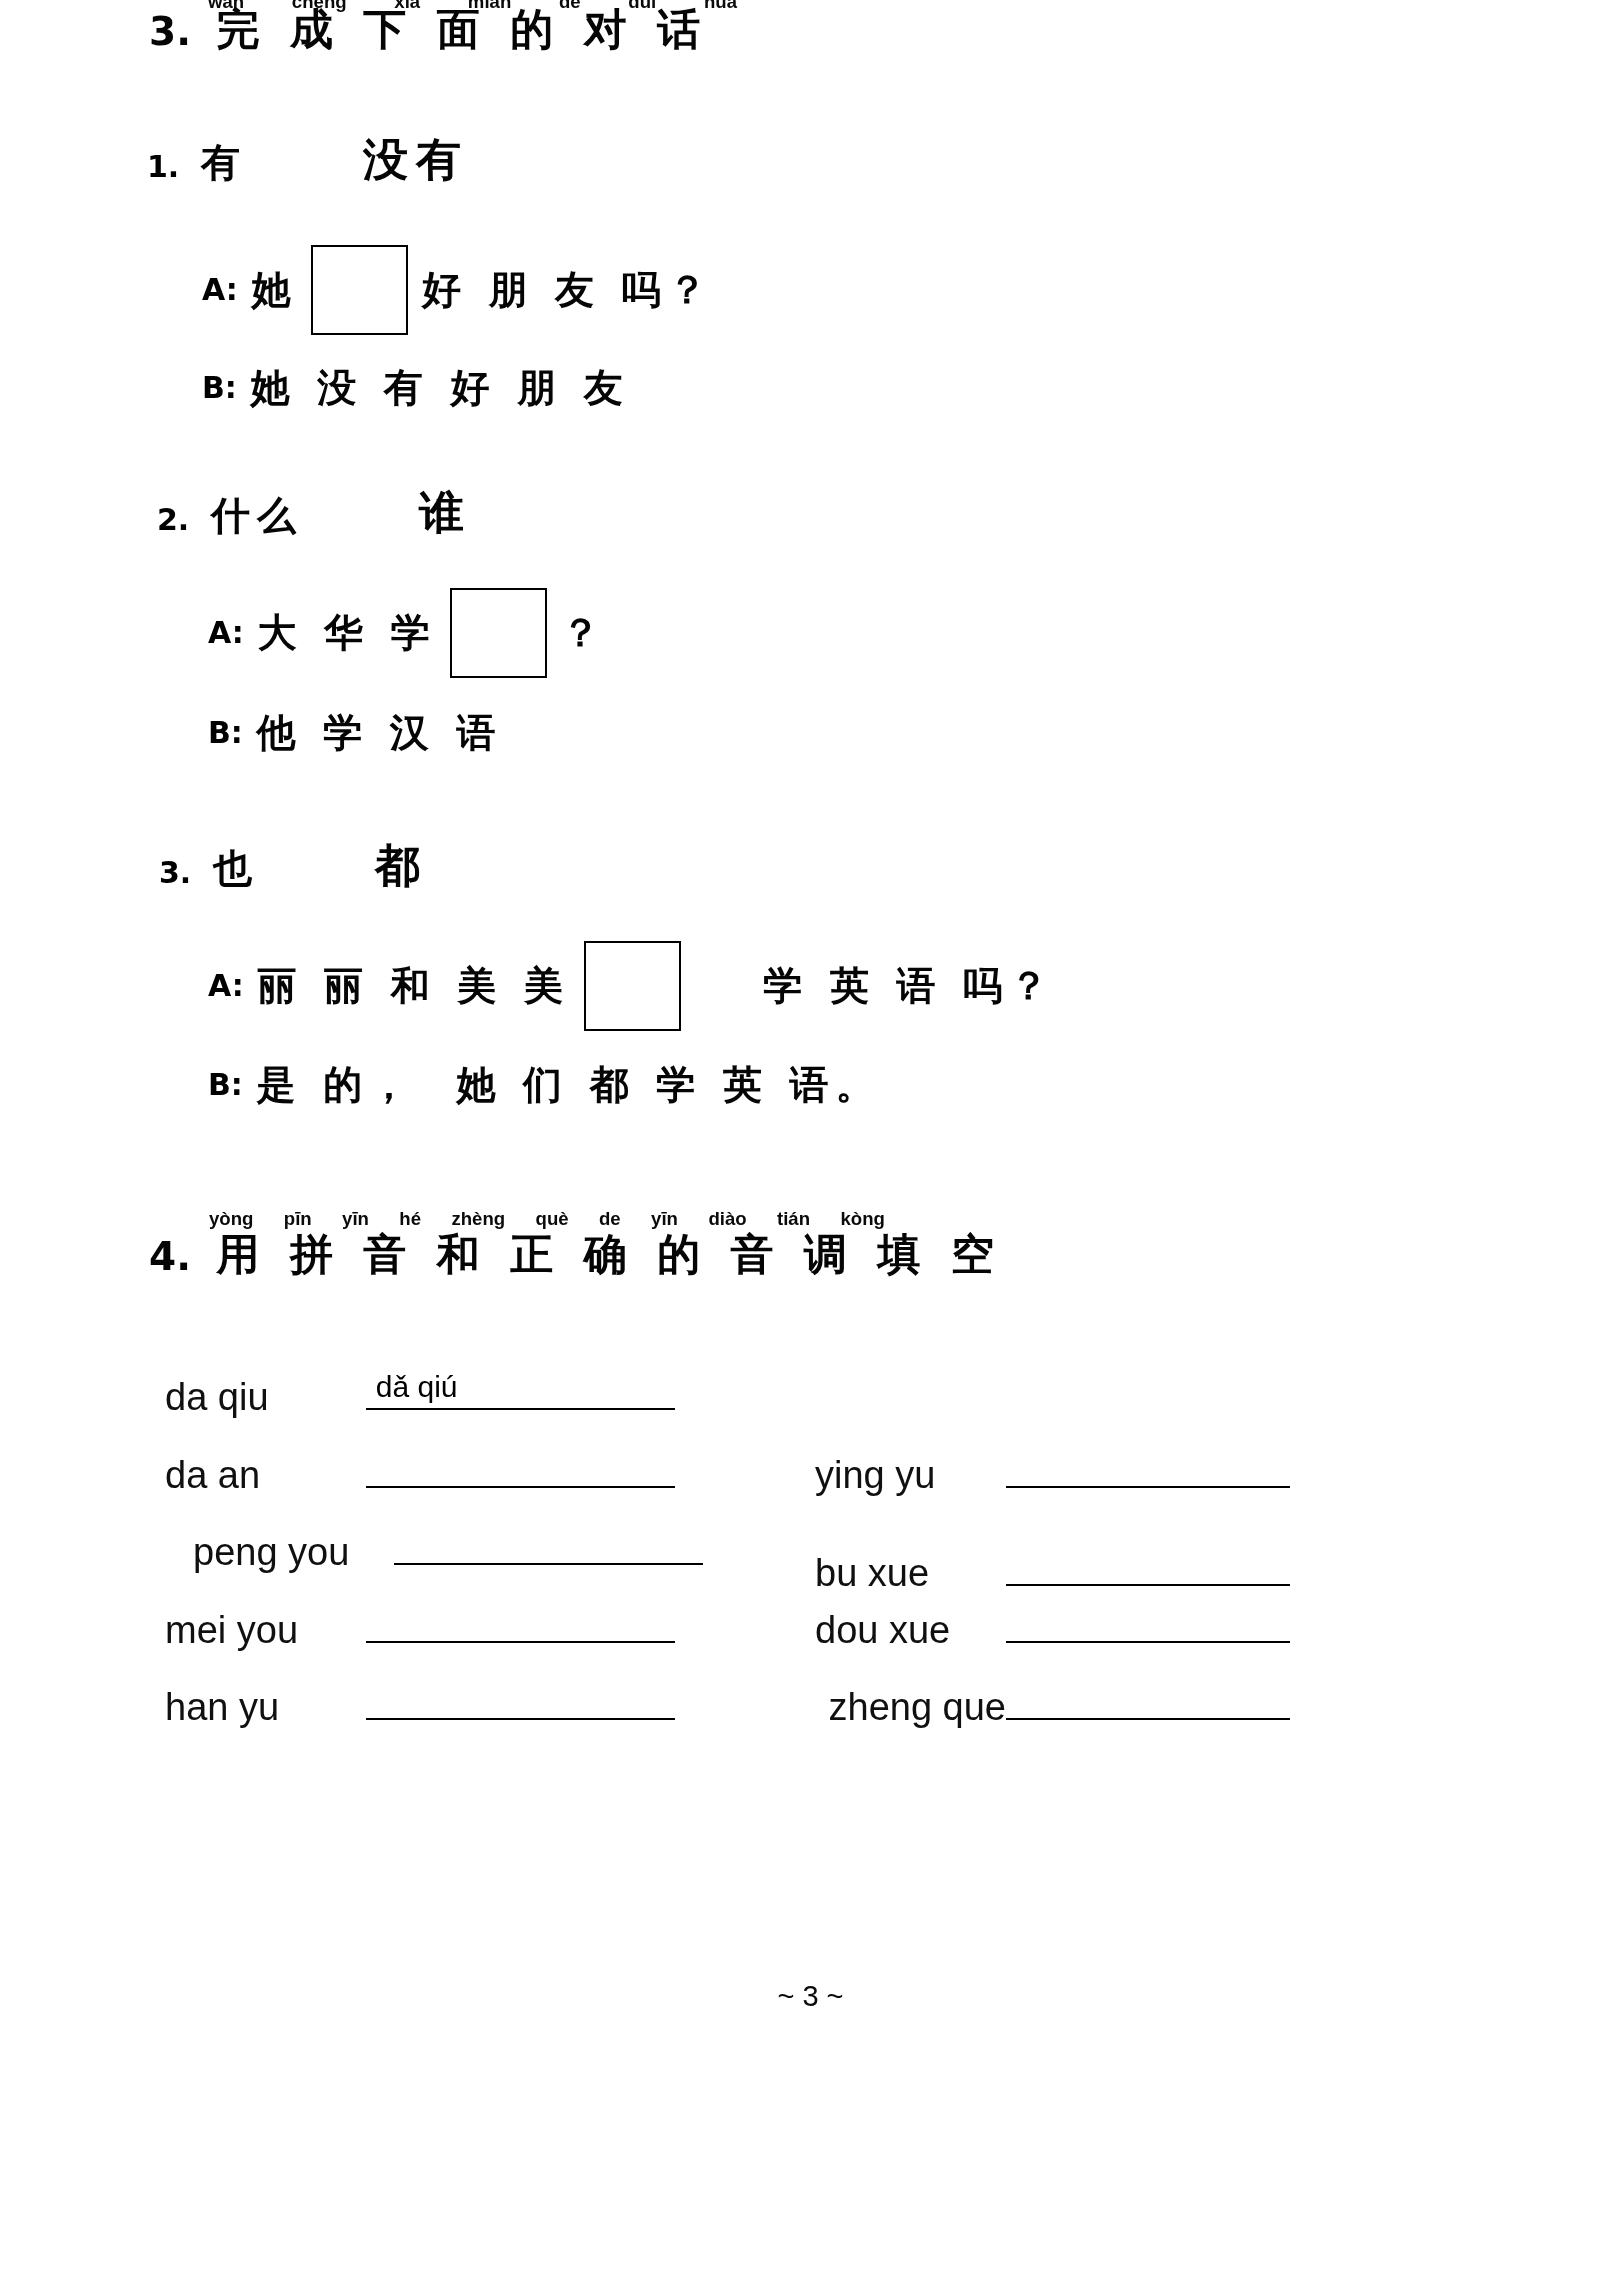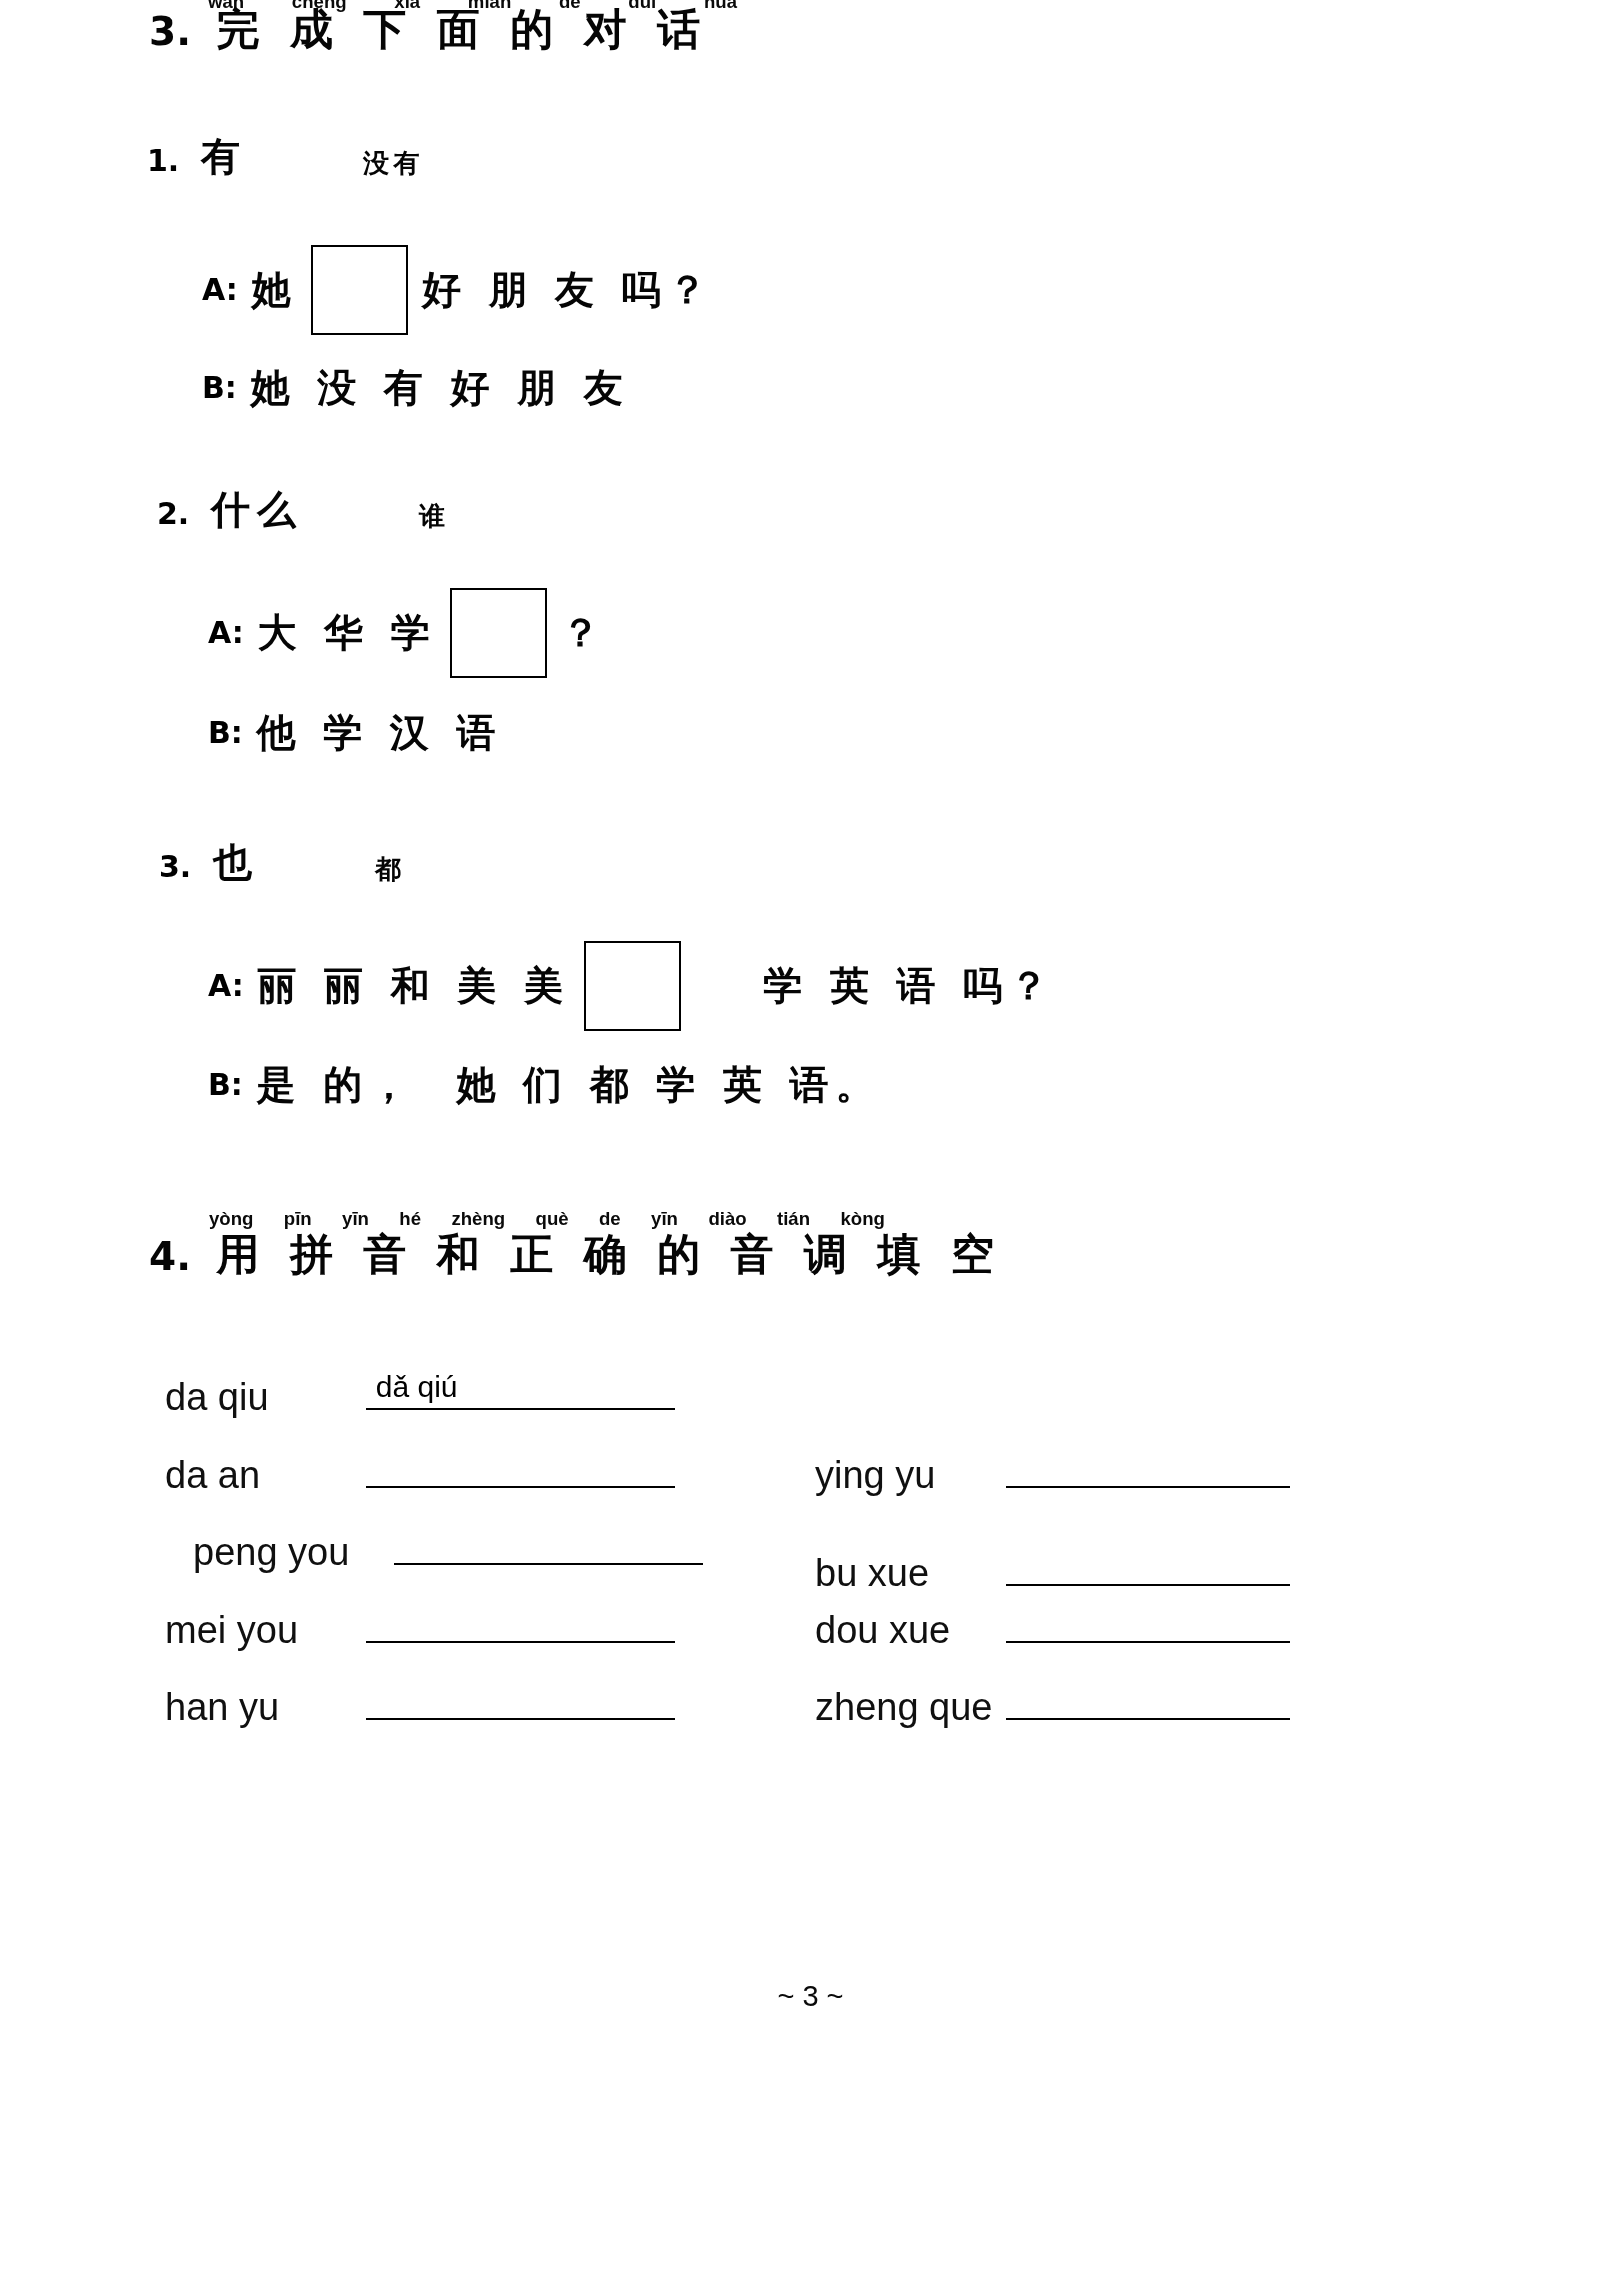--- a/index.html
+++ b/index.html
@@ -66,21 +66,21 @@
     align-items: flex-end;
   }
   .item-num {
     font-family: "DejaVu Sans", sans-serif;
     font-size: 30px;
     font-weight: 600;
     line-height: 1;
     margin-right: 21.6px;
   }
   .word-a { font-size: 39px; line-height: 1; }
-  .word-b { font-size: 26px; line-height: 1; margin-left: 116px; }
+  .word-b { font-size: 45px; line-height: 1; margin-left: 116px; }
 
   
   .dlg {
     position: absolute;
     display: flex;
     align-items: center;
   }
   .speaker {
     font-family: "DejaVu Sans", sans-serif;
     font-weight: 700;
@@ -277,21 +277,21 @@
     </span>
   </div>
 
   <div class="pin-row" style="left:815px; top:1600px;">
     <span class="pin-label" style="width:191px;">dou xue</span>
     <span class="pin-blank" style="width:284px;">
       <span class="pin-answer"></span>
     </span>
   </div>
 
-  <div class="pin-row" style="left:815px; top:1677px;">
+  <div class="pin-row" style="left:815px; top:1677px;text-align:right;">
     <span class="pin-label" style="width:191px;">zheng que</span>
     <span class="pin-blank" style="width:284px;">
       <span class="pin-answer"></span>
     </span>
   </div>
 
   <div class="footer" style="top:1980px;">~ 3 ~</div>
 
 </div>
 

